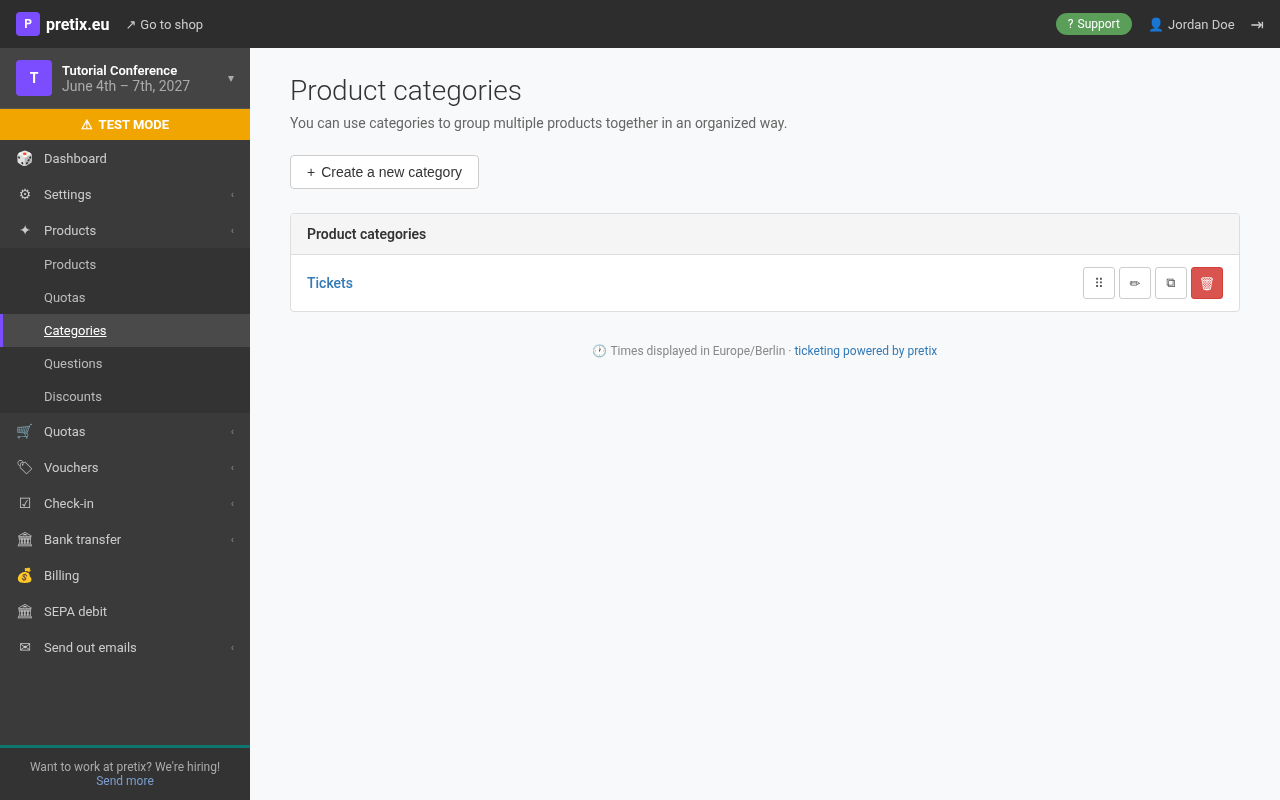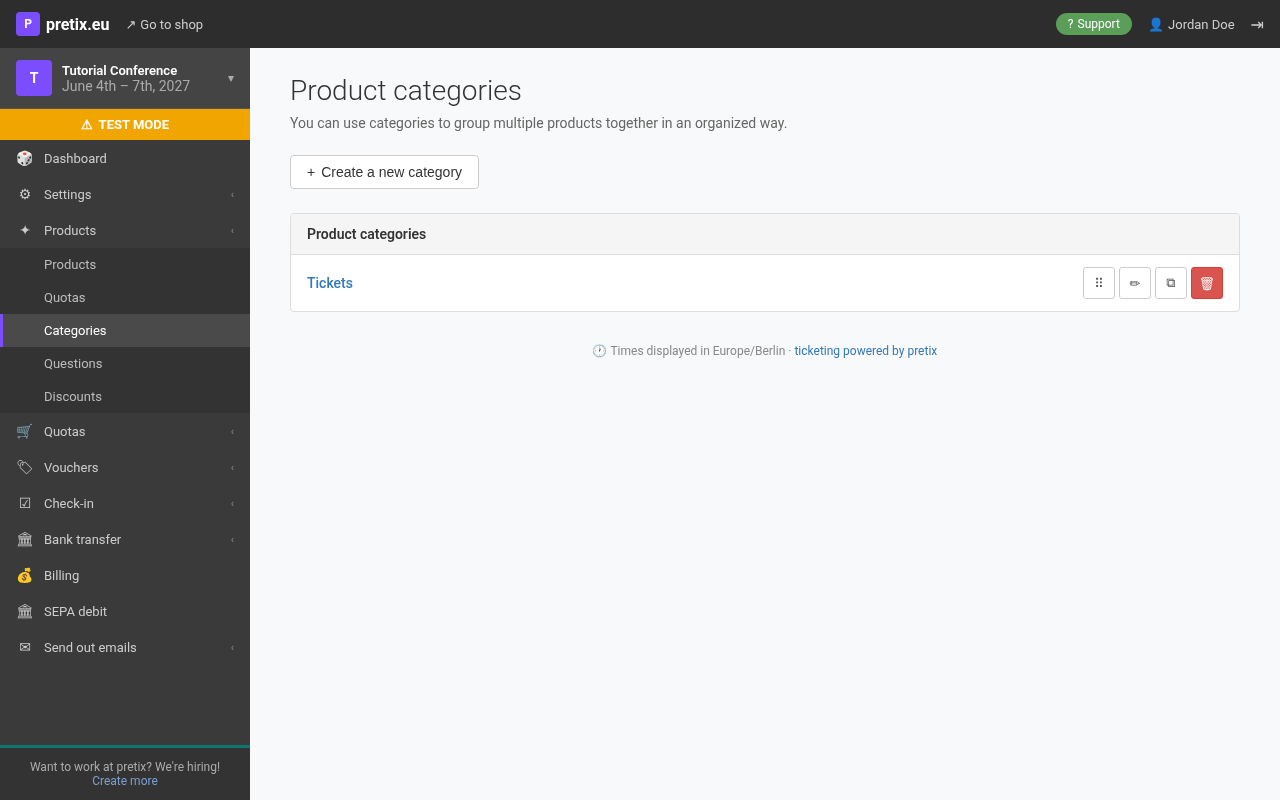--- a/index.html
+++ b/index.html
@@ -126,20 +126,21 @@
       padding: 9px 16px 9px 44px;
       cursor: pointer;
       color: #bbb;
       font-size: 13px;
     }
     .sidebar-submenu .sidebar-subitem.active {
       background: #4a4a4a;
       color: #fff;
       border-left: 3px solid #7c4dff;
       padding-left: 41px;
+      text-decoration: underline;
     }
 
     
     .sidebar-footer {
       padding: 12px 16px;
       background: #333;
       border-top: 3px solid #0f766e;
       font-size: 12px;
       color: #aaa;
       text-align: center;
@@ -359,21 +360,21 @@
       <div class="sidebar-item">
         <span class="icon">✉</span>
         <span>Send out emails</span>
         <span class="chevron">‹</span>
       </div>
 
     </nav>
 
     <div class="sidebar-footer">
       <span>Want to work at pretix? We're hiring!</span><br>
-      <a>Create more</a>
+      <a>Send more</a>
     </div>
 
   </aside>
 
   <main class="main-content">
 
     <h1 class="page-title">Product categories</h1>
     <p class="page-subtitle">You can use categories to group multiple products together in an organized way.</p>
 
     <button class="btn-create">

